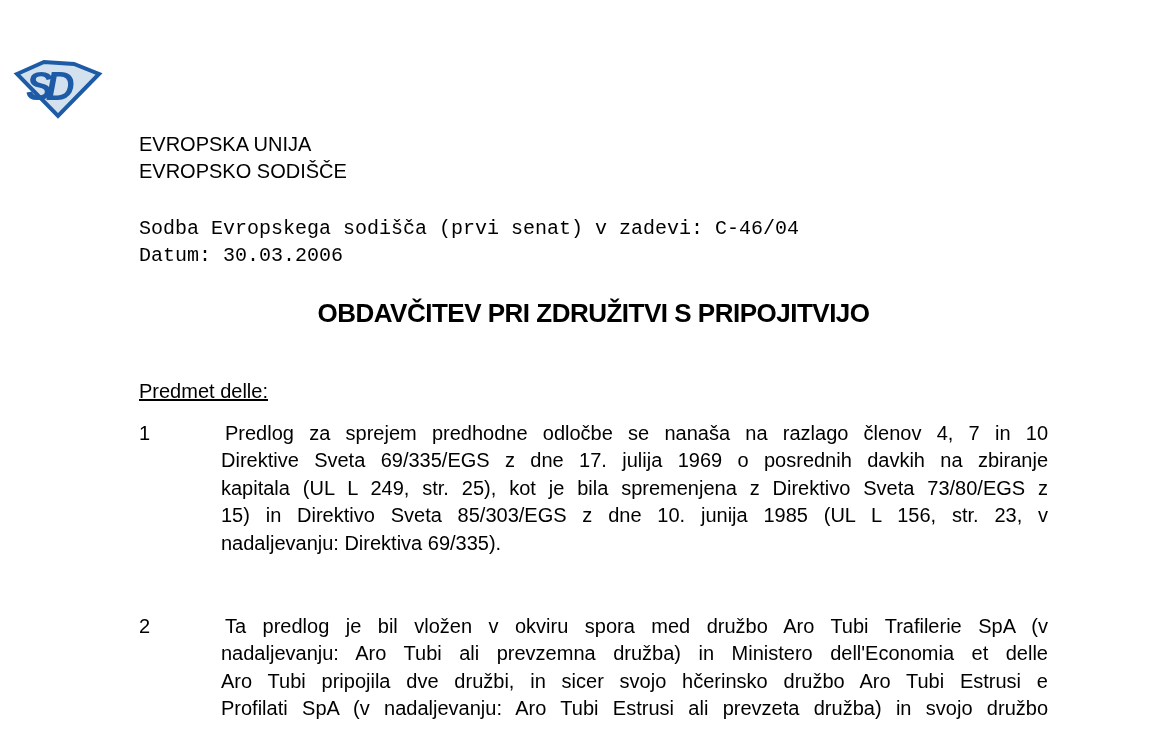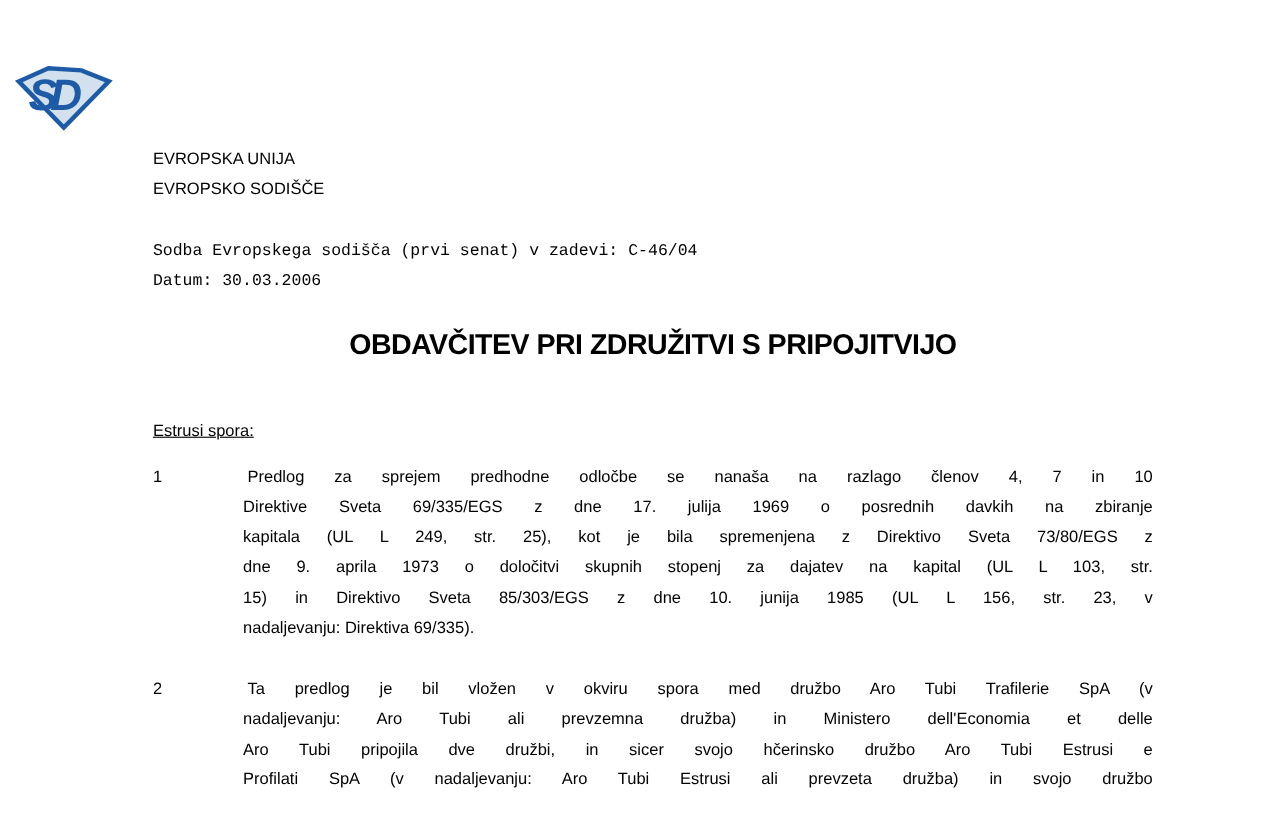--- a/index.html
+++ b/index.html
@@ -18,21 +18,21 @@
     top: 58px;
     width: 90px;
     height: 62px;
   }
   .block {
     position: absolute;
     left: 139px;
     right: 109px;
   }
   .body-text {
-    font-size: 15px;
+    font-size: 20px;
     line-height: 27.4px;
   }
   #header-block   { top: 131px; }
   #case-block     { top: 215px; font-family: Liberation Mono, monospace; }
   #doc-title {
     top: 296px;
     text-align: center;
     font-weight: bold;
     font-size: 26px;
     line-height: 34px;
@@ -65,30 +65,29 @@
 </div>
 
 <div id="case-block" class="block body-text">
   <div>Sodba Evropskega sodišča (prvi senat) v zadevi: C-46/04</div>
   <div>Datum: 30.03.2006</div>
 </div>
 
 <div id="doc-title" class="block">OBDAVČITEV PRI ZDRUŽITVI S PRIPOJITVIJO</div>
 
 <div id="section-heading" class="block body-text">
-  <span>Estrusi spora:</span>
+  <span>Predmet delle:</span>
 </div>
 
 <div id="para-1" class="para body-text">
   <div class="pnum">1</div>
   <div class="ptext">
     <div class="jline first">Predlog za sprejem predhodne odločbe se nanaša na razlago členov 4, 7 in 10</div>
     <div class="jline">Direktive Sveta 69/335/EGS z dne 17. julija 1969 o posrednih davkih na zbiranje</div>
     <div class="jline">kapitala (UL L 249, str. 25), kot je bila spremenjena z Direktivo Sveta 73/80/EGS z</div>
-    <div class="jline">dne 9. aprila 1973 o določitvi skupnih stopenj za dajatev na kapital (UL L 103, str.</div>
     <div class="jline">15) in Direktivo Sveta 85/303/EGS z dne 10. junija 1985 (UL L 156, str. 23, v</div>
     <div class="jline plain">nadaljevanju: Direktiva 69/335).</div>
   </div>
 </div>
 
 <div id="para-2" class="para body-text">
   <div class="pnum">2</div>
   <div class="ptext">
     <div class="jline first">Ta predlog je bil vložen v okviru spora med družbo Aro Tubi Trafilerie SpA (v</div>
     <div class="jline">nadaljevanju: Aro Tubi ali prevzemna družba) in Ministero dell'Economia et delle</div>

